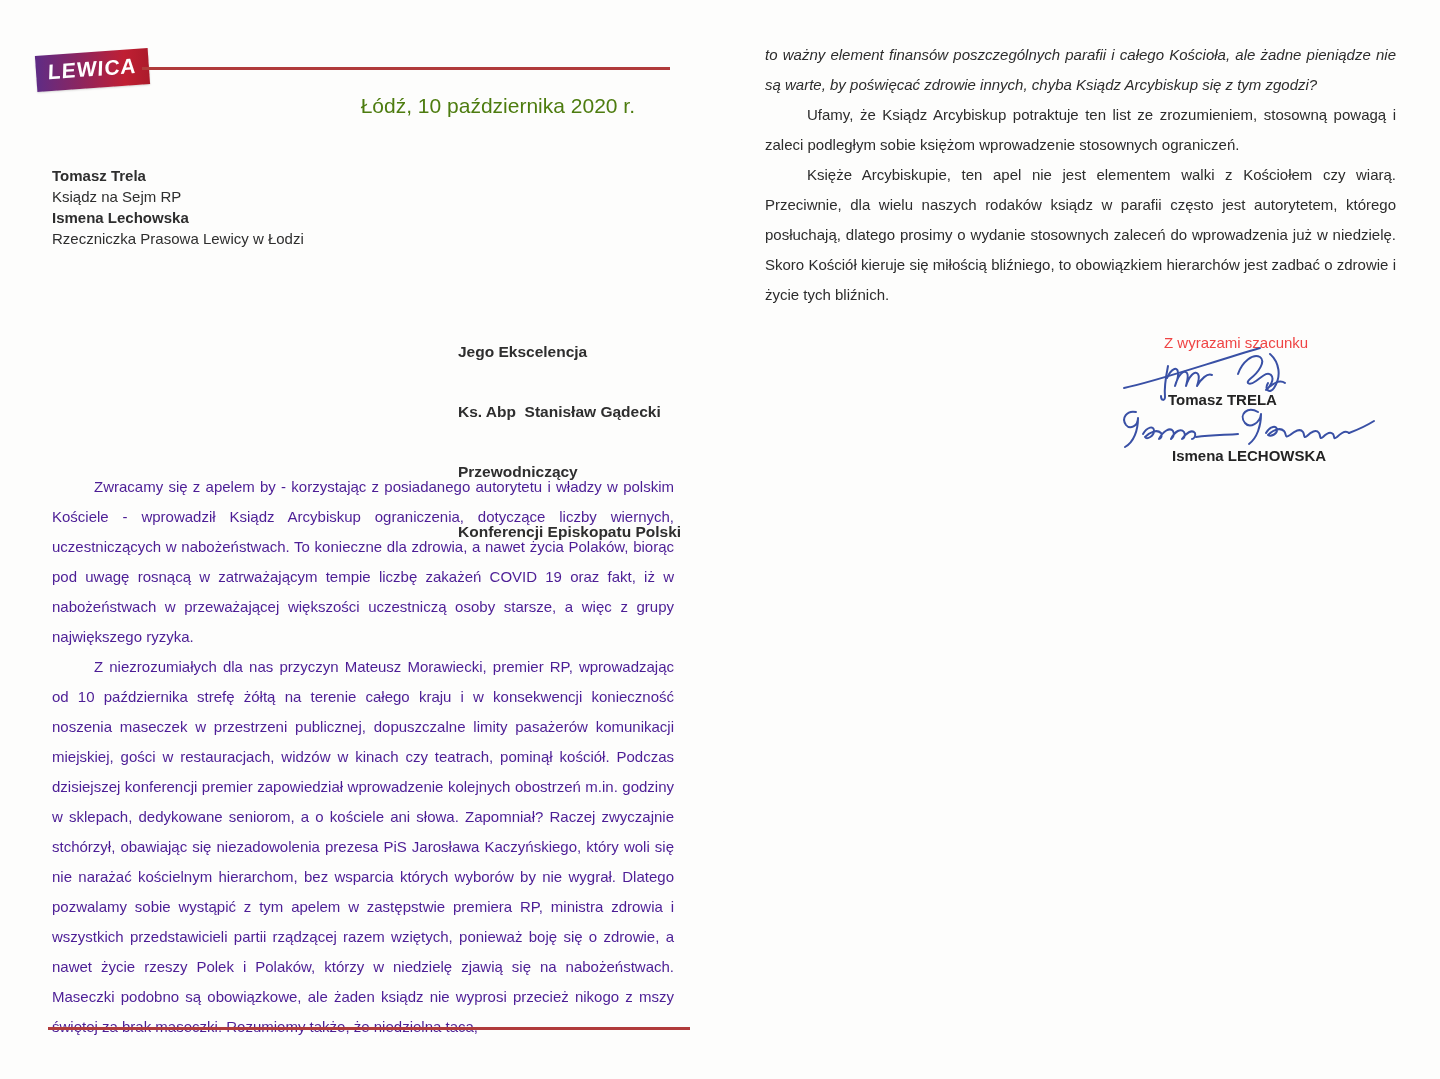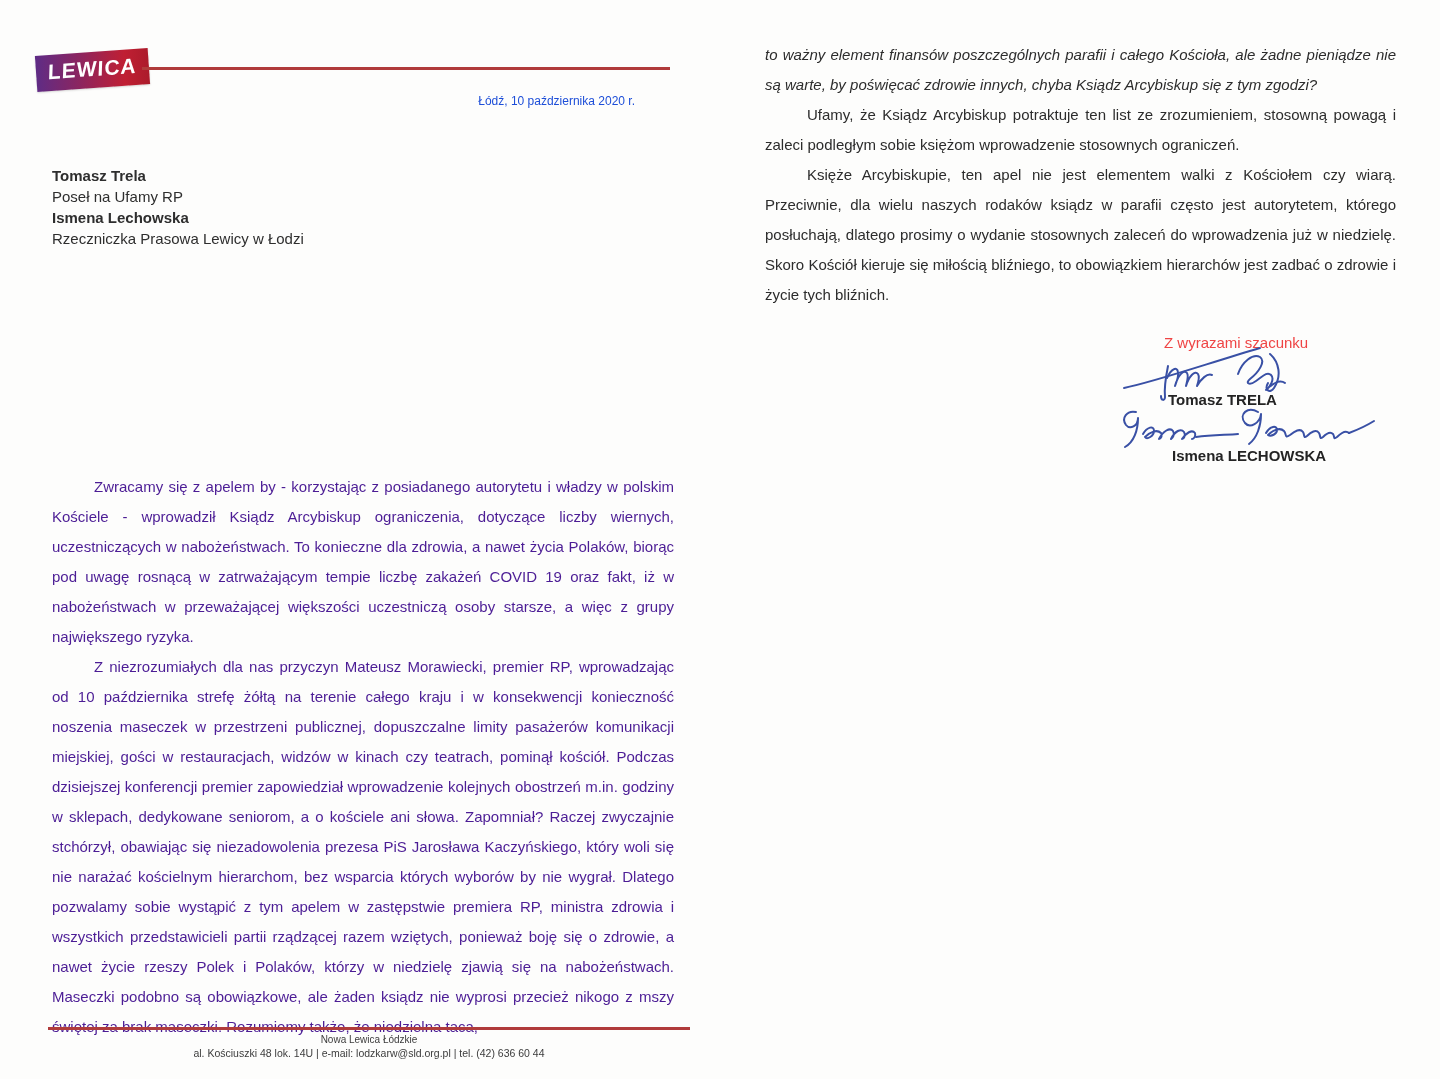--- a/index.html
+++ b/index.html
@@ -23,21 +23,21 @@
     display:inline-block; transform:skewX(-6deg);
   }
 
   .rule{ position:absolute; background:#b03b3b; height:3px; }
   .rule-top{ left:142px; top:67px; width:528px; }
   .rule-bottom{ left:48px; top:1027px; width:642px; }
 
   
   .date-line{
     position:absolute; left:0; top:94px; width:672px;
-    text-align:right; padding-right:37px; font-size:12px; color:#1d4ed8;
+    text-align:right; padding-right:37px; font-size:21px; color:#4d7c0f;
   }
   .sender{ position:absolute; left:52px; top:165px; font-size:15px; line-height:21px; }
   .sender .b{ font-weight:bold; }
   .addressee{
     position:absolute; left:458px; top:302px;
     font-size:15.5px; line-height:20px; font-weight:bold; white-space:pre-wrap;
   }
 
   
   .body-left{
@@ -77,36 +77,38 @@
 
   <div class="logo">
     <span>LEWICA</span>
   </div>
   <div class="rule rule-top"></div>
 
   <div class="date-line">Łódź, 10 października 2020 r.</div>
 
   <div class="sender">
     <div class="b">Tomasz Trela</div>
-    <div>Poseł na Ufamy RP</div>
+    <div>Ksiądz na Sejm RP</div>
     <div class="b">Ismena Lechowska</div>
     <div>Rzeczniczka Prasowa Lewicy w Łodzi</div>
   </div>
 
+  <div class="addressee">
+    <div>Jego Ekscelencja</div>
+    <div>Ks. Abp  Stanisław Gądecki</div>
+    <div>Przewodniczący</div>
+    <div>Konferencji Episkopatu Polski</div>
+  </div>
 
   <div class="body-left">
     <p>Zwracamy się z apelem by - korzystając z posiadanego autorytetu i władzy w polskim Kościele - wprowadził Ksiądz Arcybiskup ograniczenia, dotyczące liczby wiernych, uczestniczących w nabożeństwach. To konieczne dla zdrowia, a nawet życia Polaków, biorąc pod uwagę rosnącą w zatrważającym tempie liczbę zakażeń COVID 19 oraz fakt, iż w nabożeństwach w przeważającej większości uczestniczą osoby starsze, a więc z grupy największego ryzyka.</p>
     <p>Z niezrozumiałych dla nas przyczyn Mateusz Morawiecki, premier RP, wprowadzając od 10 października strefę żółtą na terenie całego kraju i w konsekwencji konieczność noszenia maseczek w przestrzeni publicznej, dopuszczalne limity pasażerów komunikacji miejskiej, gości w restauracjach, widzów w kinach czy teatrach, pominął kościół. Podczas dzisiejszej konferencji premier zapowiedział wprowadzenie kolejnych obostrzeń m.in. godziny w sklepach, dedykowane seniorom, a o kościele ani słowa. Zapomniał? Raczej zwyczajnie stchórzył, obawiając się niezadowolenia prezesa PiS Jarosława Kaczyńskiego, który woli się nie narażać kościelnym hierarchom, bez wsparcia których wyborów by nie wygrał. Dlatego pozwalamy sobie wystąpić z tym apelem w zastępstwie premiera RP, ministra zdrowia i wszystkich przedstawicieli partii rządzącej razem wziętych, ponieważ boję się o zdrowie, a nawet życie rzeszy Polek i Polaków, którzy w niedzielę zjawią się na nabożeństwach. Maseczki podobno są obowiązkowe, ale żaden ksiądz nie wyprosi przecież nikogo z mszy świętej za brak maseczki. Rozumiemy także, że niedzielna taca,</p>
   </div>
 
   <div class="rule rule-bottom"></div>
-  <div class="footer">
-    <div class="f1">Nowa Lewica Łódzkie</div>
-    <div class="f2">al. Kościuszki 48 lok. 14U | e-mail: lodzkarw@sld.org.pl | tel. (42) 636 60 44</div>
-  </div>
 
   <div class="body-right">
     <p class="no-indent">to ważny element finansów poszczególnych parafii i całego Kościoła, ale żadne pieniądze nie są warte, by poświęcać zdrowie innych, chyba Ksiądz Arcybiskup się z tym zgodzi?</p>
     <p>Ufamy, że Ksiądz Arcybiskup potraktuje ten list ze zrozumieniem, stosowną powagą i zaleci podległym sobie księżom wprowadzenie stosownych ograniczeń.</p>
     <p>Księże Arcybiskupie, ten apel nie jest elementem walki z Kościołem czy wiarą. Przeciwnie, dla wielu naszych rodaków ksiądz w parafii często jest autorytetem, którego posłuchają, dlatego prosimy o wydanie stosownych zaleceń do wprowadzenia już w niedzielę. Skoro Kościół kieruje się miłością bliźniego, to obowiązkiem hierarchów jest zadbać o zdrowie i życie tych bliźnich.</p>
   </div>
 
   <div class="closing-salutation">Z wyrazami szacunku</div>
 
   <svg class="sig sig-trela" viewBox="0 0 180 62">

